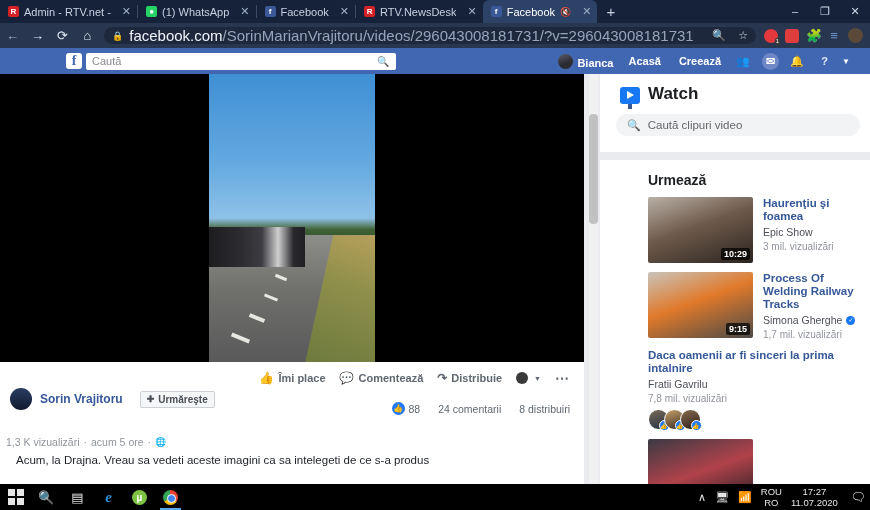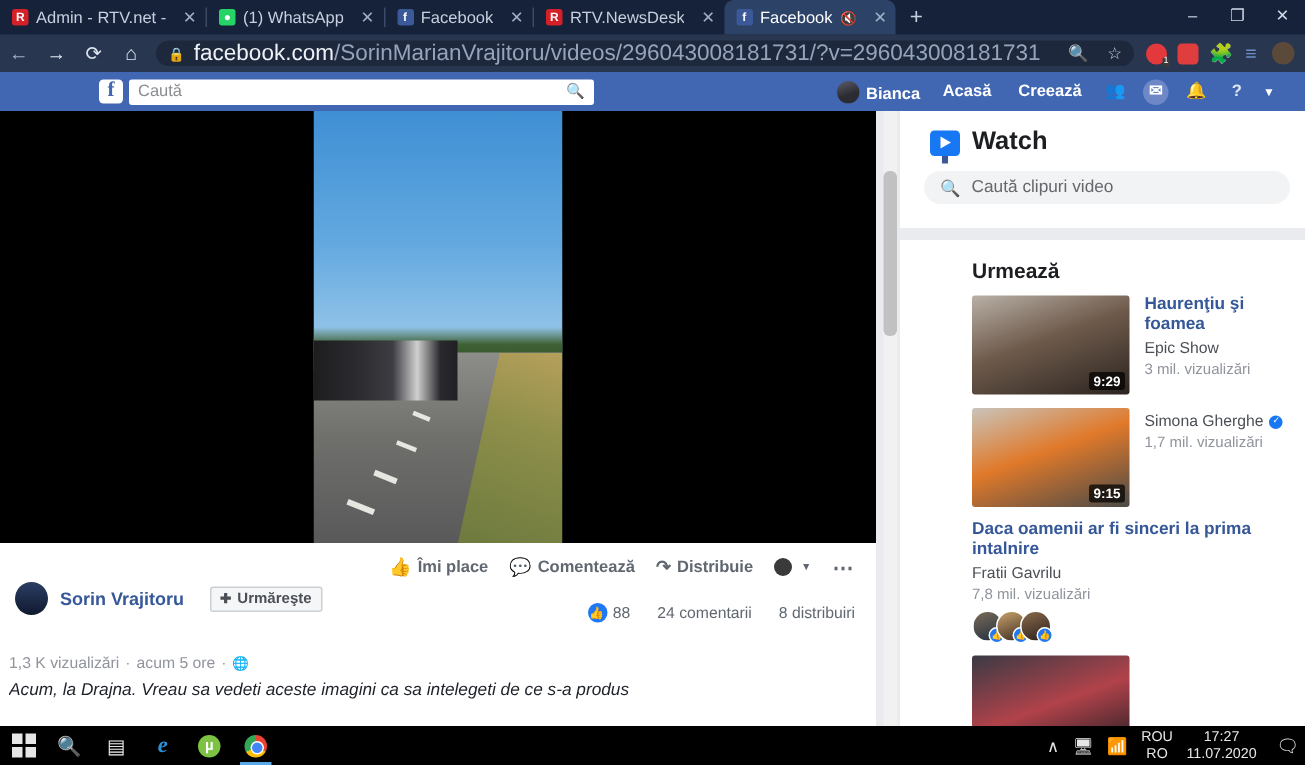--- a/index.html
+++ b/index.html
@@ -106,22 +106,22 @@
   #poster .pname { color:#365899; font-weight:bold; font-size:12px; }
   #follow-btn { margin-left:9px; background:#f5f6f7; border:1px solid #ccd0d5; border-radius:2px;
                 padding:2px 6px; font-size:10px; color:#4b4f56; font-weight:bold; display:flex; align-items:center; gap:4px; }
   #follow-btn .plus { color:#4b4f56; font-size:9px; }
   #post-stats { position:absolute; right:14px; top:40px; display:flex; align-items:center; gap:18px; font-size:10.5px; color:#606770; }
   #post-stats .likebubble { width:13px; height:13px; border-radius:50%; background:#2078f4; color:#fff;
                             font-size:8px; text-align:center; line-height:13px; display:inline-block; margin-right:4px; }
   #post-stats .lk { display:flex; align-items:center; }
   #post-meta { position:absolute; left:6px; top:74px; font-size:10.5px; color:#90949c; display:flex; align-items:center; gap:4px; }
   #post-meta .globe { font-size:9px; }
-  #post-text { position:absolute; left:6px; top:92px; right:6px; font-size:11.5px; color:#1d2129;
-               white-space:nowrap; overflow:hidden;font-style:italic; }
+  #post-text { position:absolute; left:16px; top:92px; right:6px; font-size:11.5px; color:#1d2129;
+               white-space:nowrap; overflow:hidden; }
 
   
   #gap-col { position:absolute; left:584px; top:0; width:16px; height:410px; background:#e9ebee; }
   #gap-col .scrollbar { position:absolute; right:2px; top:0; width:9px; height:410px; background:#f1f1f1; }
   #gap-col .thumb { position:absolute; right:2px; top:40px; width:9px; height:110px; background:#c1c1c1; border-radius:4px; }
 
   
   #sidebar { position:absolute; left:600px; top:0; width:270px; height:410px; background:#e9ebee; }
   #watch-card { position:absolute; left:0; top:0; width:270px; height:78px; background:#fff; }
   #watch-head { display:flex; align-items:flex-end; gap:8px; padding:10px 0 0 20px; }
@@ -349,36 +349,37 @@
         <span class="mag">🔍</span>
         <span class="ph">Caută clipuri video</span>
       </div>
     </div>
 
     <div id="follows-card">
       <div id="follows-title">Urmează</div>
 
       <div class="vitem">
         <div class="vthumb th-a">
-          <span class="vdur">9:29</span>
+          <span class="vdur">10:29</span>
         </div>
         <div class="vmeta">
           <div class="vtitle">Haurenţiu şi foamea</div>
           <div class="vauthor">
               <span>Epic Show</span>
             </div>
           <div class="vviews">3 mil. vizualizări</div>
         </div>
       </div>
 
       <div class="vitem">
         <div class="vthumb th-b">
           <span class="vdur">9:15</span>
         </div>
         <div class="vmeta">
+          <div class="vtitle">Process Of Welding Railway Tracks</div>
           <div class="vauthor">
             <span>Simona Gherghe</span>
             <span class="verified">✓</span>
           </div>
           <div class="vviews">1,7 mil. vizualizări</div>
         </div>
       </div>
 
       <div class="vitem">
         <div class="vmeta">

